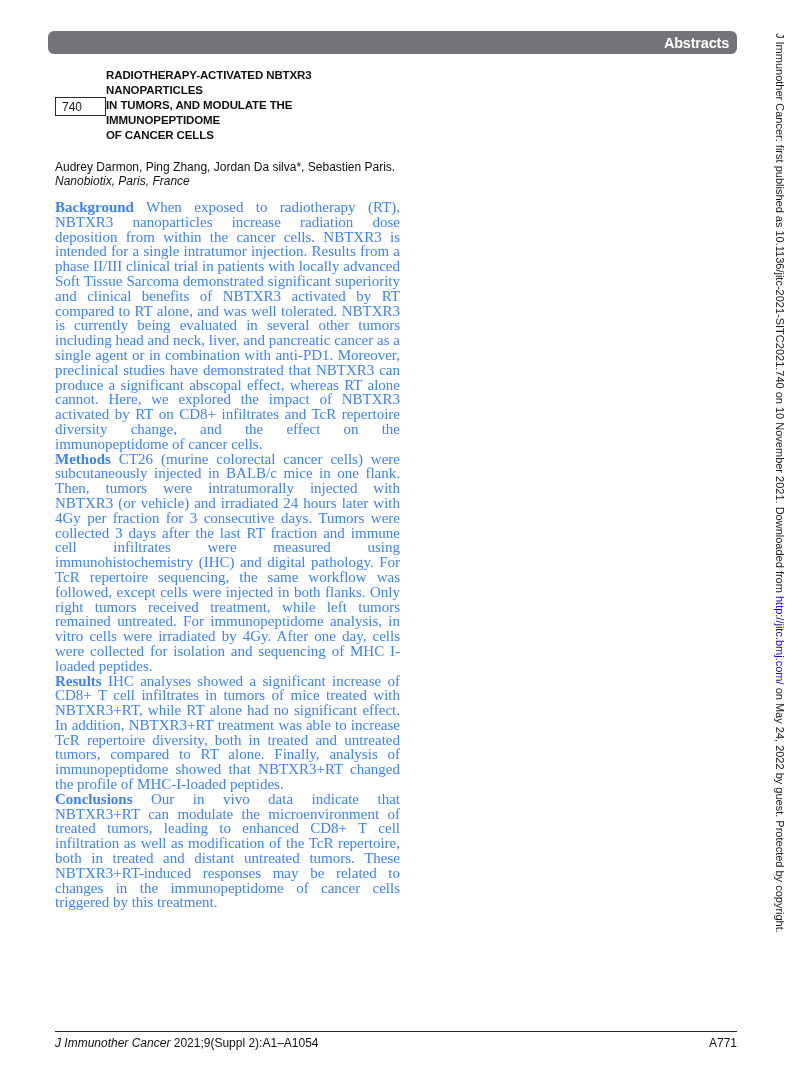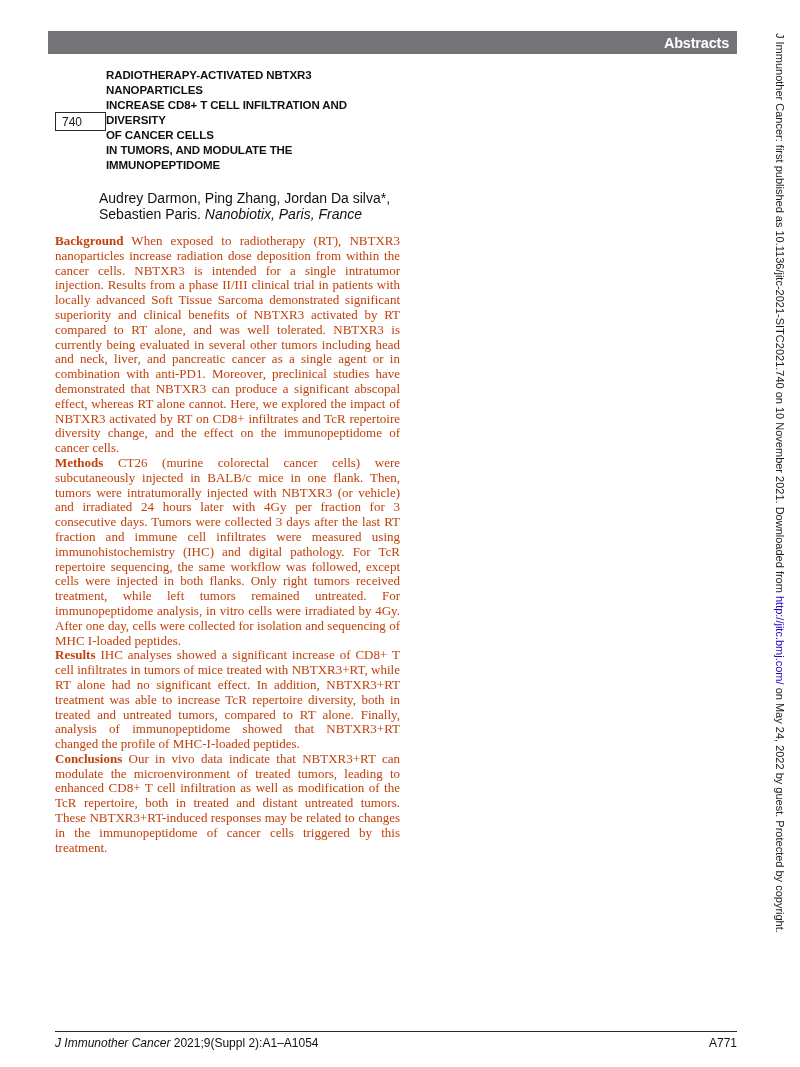--- a/index.html
+++ b/index.html
@@ -4,20 +4,21 @@
 <style>
   * { margin: 0; padding: 0; box-sizing: border-box; }
   html, body { width: 800px; height: 1067px; background: #ffffff; overflow: hidden; }
   body { font-family: "Liberation Sans", sans-serif; color: #1a1a1a; position: relative; }
 
   
   .header-bar {
     position: absolute; left: 48px; top: 31px; width: 689px; height: 23px;
     background: #747478; display: flex; align-items: center; justify-content: flex-end;
     padding-right: 8px;
+    border-radius: 6px;
   }
   .header-bar .header-label {
     color: #ffffff; font-weight: bold; font-size: 14.5px; letter-spacing: -0.2px;
   }
 
   
   .sidebar-vertical {
     position: absolute; left: 766px; top: 33px; height: 1030px; width: 20px;
     writing-mode: vertical-rl;
     font-size: 11px; color: #1a1a1a; white-space: nowrap;
@@ -32,27 +33,27 @@
   .abstract-number-box {
     border: 1.5px solid #2a2a2a; width: 51px; height: 19px;
     padding-left: 6px; display: flex; align-items: center;
     font-size: 12px; font-weight: normal; flex: none; margin-top: 2px;
   }
   .abstract-title {
     font-weight: bold; font-size: 11.5px; line-height: 15px;
     letter-spacing: -0.1px; color: #111;
   }
 
-  .authors-line { margin-top: 17px; font-size: 14px; color: #111; letter-spacing: 0; margin-left: 44px; }
+  .authors-line { margin-top: 17px; font-size: 12px; color: #111; letter-spacing: 0; }
   .authors-line .affiliation { font-style: italic; }
 
   .abstract-body {
     margin-top: 12px;
     font-family: "Liberation Serif", serif;
-    font-size: 13px; line-height: 14.8px; text-align: justify; color: #c2410c;
+    font-size: 15px; line-height: 14.8px; text-align: justify; color: #3b82f6;
   }
   .abstract-body p { margin: 0; }
   .abstract-body .section-label { font-weight: bold; }
 
   .doi-line {
     margin-top: 26px; font-family: "Liberation Serif", serif;
     font-size: 13px; color: #111; text-decoration: none; display: inline-block;
   }
 
   
@@ -77,23 +78,22 @@
 </div>
 
 <div class="main-col">
 
   <div class="abstract-head">
     <div class="abstract-number-box">
       <span>740</span>
     </div>
     <div class="abstract-title">
       <div>RADIOTHERAPY-ACTIVATED NBTXR3 NANOPARTICLES</div>
-      <div>INCREASE CD8+ T CELL INFILTRATION AND DIVERSITY</div>
+      <div>IN TUMORS, AND MODULATE THE IMMUNOPEPTIDOME</div>
       <div>OF CANCER CELLS</div>
-      <div>IN TUMORS, AND MODULATE THE IMMUNOPEPTIDOME</div>
     </div>
   </div>
 
   <div class="authors-line">
     <span>Audrey Darmon, Ping Zhang, Jordan Da silva*, Sebastien Paris.</span>
     <span class="affiliation">Nanobiotix, Paris, France</span>
   </div>
 
   <div class="abstract-body">
     <p><span class="section-label">Background</span> <span>When exposed to radiotherapy (RT), NBTXR3 nanoparticles increase radiation dose deposition from within the cancer cells. NBTXR3 is intended for a single intratumor injection. Results from a phase II/III clinical trial in patients with locally advanced Soft Tissue Sarcoma demonstrated significant superiority and clinical benefits of NBTXR3 activated by RT compared to RT alone, and was well tolerated. NBTXR3 is currently being evaluated in several other tumors including head and neck, liver, and pancreatic cancer as a single agent or in combination with anti-PD1. Moreover, preclinical studies have demonstrated that NBTXR3 can produce a significant abscopal effect, whereas RT alone cannot. Here, we explored the impact of NBTXR3 activated by RT on CD8+ infiltrates and TcR repertoire diversity change, and the effect on the immunopeptidome of cancer cells.</span></p>

